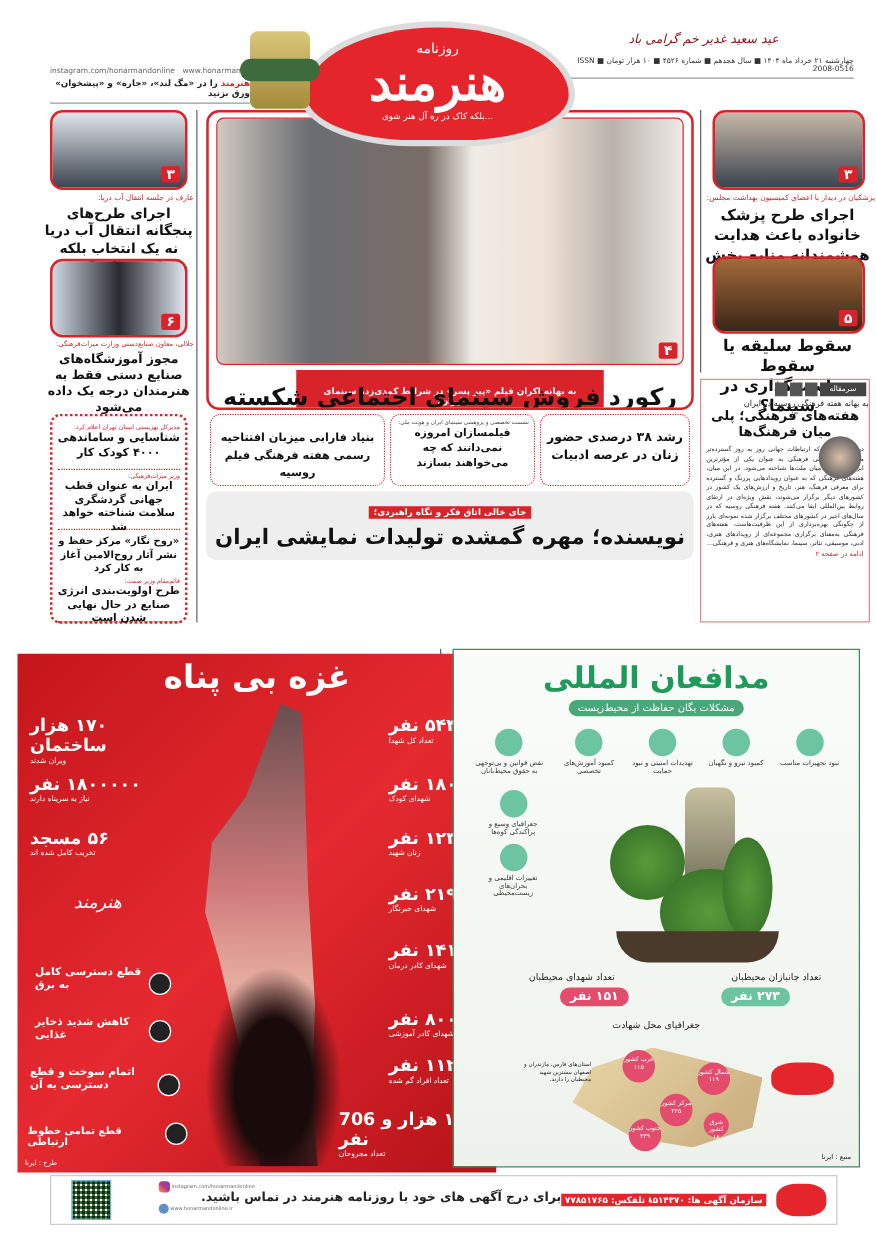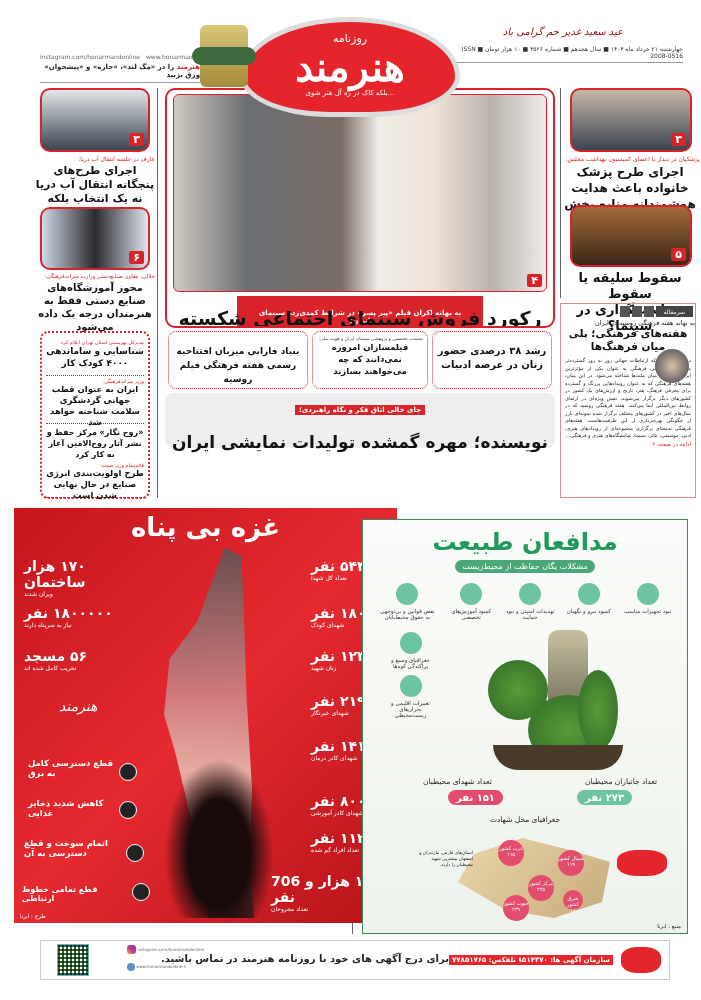--- a/index.html
+++ b/index.html
@@ -18,21 +18,21 @@
 
 .rframe{border:2px solid #d8232a;border-radius:10px;overflow:hidden}
 .photo{background:#9aa3ab}
 .pnum{position:absolute;right:4px;bottom:4px;background:#d8232a;color:#fff;font-size:11px;font-weight:bold;padding:0 4px;border-radius:2px}
 .kicker{font-size:6px;color:#d8232a;text-align:right}
 .hl{font-size:12px;font-weight:bold;text-align:center;line-height:16px;color:#111}
 .dotbox{border:2px dotted #d8232a;border-radius:8px}
 .box{border:1px dotted #d8232a;border-radius:8px;background:#fff;padding:4px;text-align:center}
 .vsep{background:#666;width:1px}
 
-.gaza{left:14px;top:508px;width:383px;height:415px;background:linear-gradient(135deg,#c4161c,#e52a30 50%,#b51219);overflow:hidden;color:#fff}
+.gaza{left:14px;top:523px;width:383px;height:415px;background:linear-gradient(135deg,#c4161c,#e52a30 50%,#b51219);overflow:hidden;color:#fff}
 .gaza .title{font-size:26px;font-weight:bold;text-align:center;margin-top:4px}
 .stat{position:absolute;text-align:left}
 .stat .v{font-size:14px;font-weight:bold}
 .stat .l{font-size:6px}
 .map-shape{position:absolute;left:150px;top:40px;width:110px;height:370px;background:linear-gradient(#555,#c88 40%,#e7c4b5 60%,#3a1a1a);clip-path:polygon(55% 0,70% 2%,72% 12%,75% 40%,80% 65%,78% 85%,82% 100%,40% 100%,30% 80%,10% 55%,0 45%,5% 30%,30% 20%,45% 8%);opacity:.85}
 .icon-dot{position:absolute;width:18px;height:18px;border-radius:50%;background:#222;border:1px solid #fff}
 
 .nature{left:362px;top:519px;width:326px;height:415px;border:1.5px solid #3c8a5c;background:linear-gradient(#fafcf9,#eef2ec)}
 .nature .title{font-size:24px;font-weight:bold;color:#1f9a5a;text-align:center;margin-top:8px}
 .pill{background:#4aa77a;color:#fff;border-radius:12px;font-size:8px;text-align:center}
@@ -130,21 +130,21 @@
 </div>
 <div class="abs box" style="left:312px;top:331px;width:116px;height:58px">
   <div class="kicker" style="font-size:4.5px;color:#444">نشست تخصصی و پژوهشی سینمای ایران و هویت ملی:</div>
   <div class="hl" style="font-size:8.5px;line-height:12px">فیلمسازان امروزه نمی‌دانند که چه می‌خواهند بسازند</div>
 </div>
 <div class="abs box" style="left:168px;top:331px;width:140px;height:58px;padding-top:12px">
   <div class="hl" style="font-size:9px;line-height:14px">بنیاد فارابی میزبان افتتاحیه رسمی هفته فرهنگی فیلم روسیه</div>
 </div>
 <div class="abs" style="left:165px;top:393px;width:390px;height:55px;background:#efeeee;border-radius:8px;text-align:center">
   <div style="padding-top:4px"><span style="background:#d8232a;color:#fff;font-size:7px;font-weight:bold;padding:1px 4px">جای خالی اتاق فکر و نگاه راهبردی؛</span></div>
-  <div style="font-size:17px;font-weight:bold;color:#111;margin-top:16px">نویسنده؛ مهره گمشده تولیدات نمایشی ایران</div>
+  <div style="font-size:17px;font-weight:bold;color:#111;margin-top:4px">نویسنده؛ مهره گمشده تولیدات نمایشی ایران</div>
 </div>
 <div class="abs vsep" style="left:352px;top:519px;height:415px"></div>
 
 <div class="abs gaza">
   <div class="title">غزه بی پناه</div>
   <div class="map-shape"></div>
   <div style="position:absolute;left:150px;top:250px;width:110px;height:160px;background:radial-gradient(ellipse at 50% 60%,#1a0b0b 40%,transparent 70%)"></div>
 
   <div class="stat" style="right:6px;top:50px;width:80px">
       <div class="v">۵۴۴۱۸ نفر</div>
@@ -198,21 +198,21 @@
   <div class="stat" style="left:14px;top:290px;width:90px;font-weight:bold;font-size:8.5px">کاهش شدید ذخایر غذایی</div>
   <span class="icon-dot" style="left:105px;top:293px"></span>
   <div class="stat" style="left:10px;top:330px;width:100px;font-weight:bold;font-size:8.5px">اتمام سوخت و قطع دسترسی به آن</div>
   <span class="icon-dot" style="left:112px;top:336px"></span>
   <div class="stat" style="left:8px;top:377px;width:110px;font-weight:bold;font-size:8px">قطع تمامی خطوط ارتباطی</div>
   <span class="icon-dot" style="left:118px;top:375px"></span>
   <div style="position:absolute;left:6px;bottom:4px;font-size:5.5px">طرح : ایرنا</div>
 </div>
 
 <div class="abs nature">
-  <div class="title">مدافعان طبیعت</div>
+  <div class="title">مدافعان المللی</div>
   <div class="pill" style="margin:4px auto;width:140px;padding:2px">مشکلات یگان حفاظت از محیط‌زیست</div>
   <div style="display:flex;justify-content:space-around;padding:6px 10px 0">
     <div style="width:50px">
         <div class="ico"></div>
         <div class="iconlabel">نبود تجهیزات مناسب</div>
       </div>
     <div style="width:50px">
         <div class="ico"></div>
         <div class="iconlabel">کمبود نیرو و نگهبان</div>
       </div>

